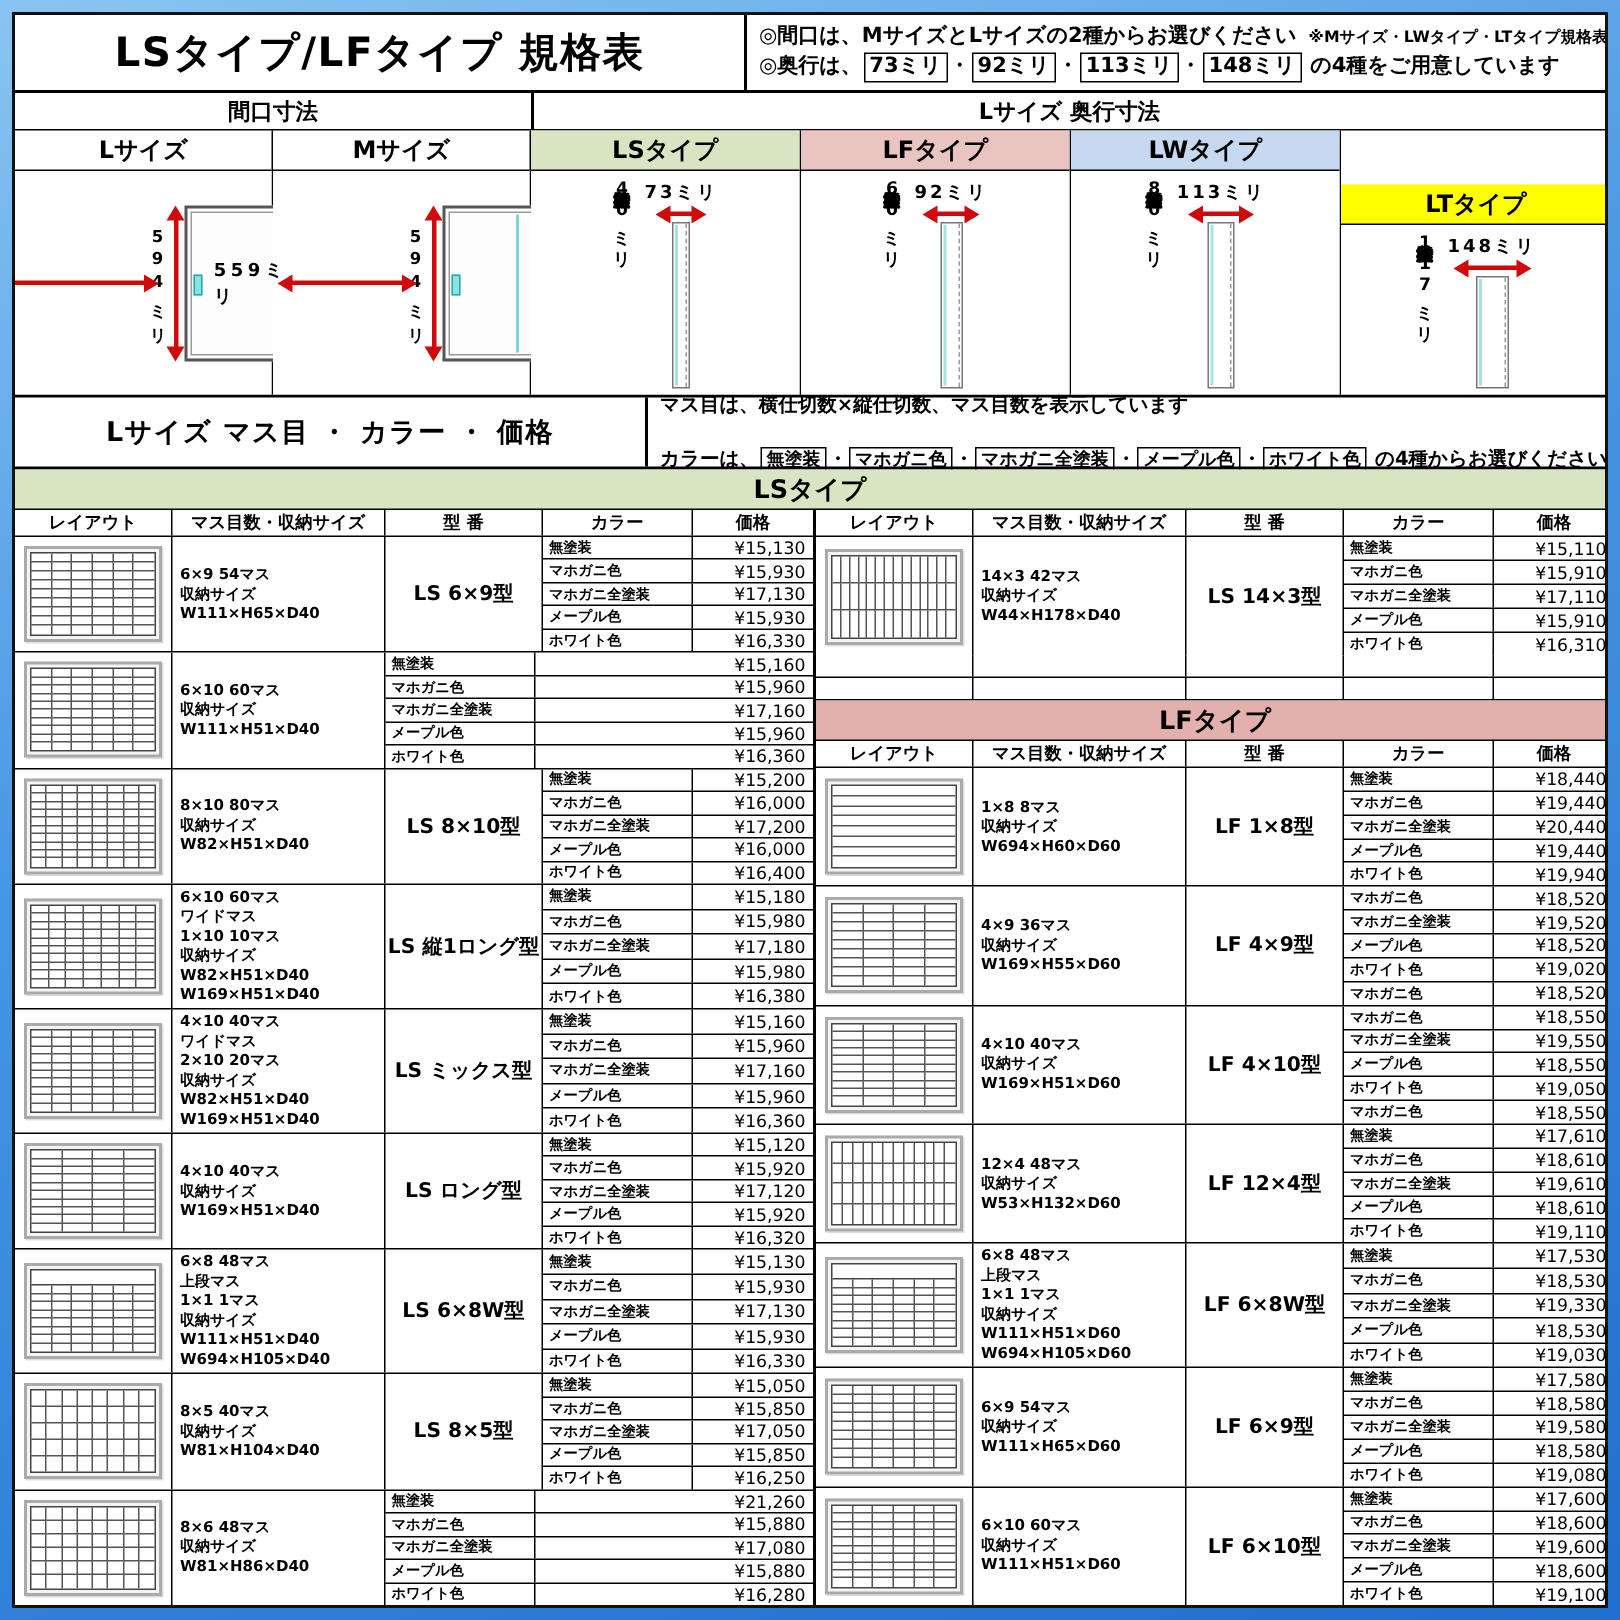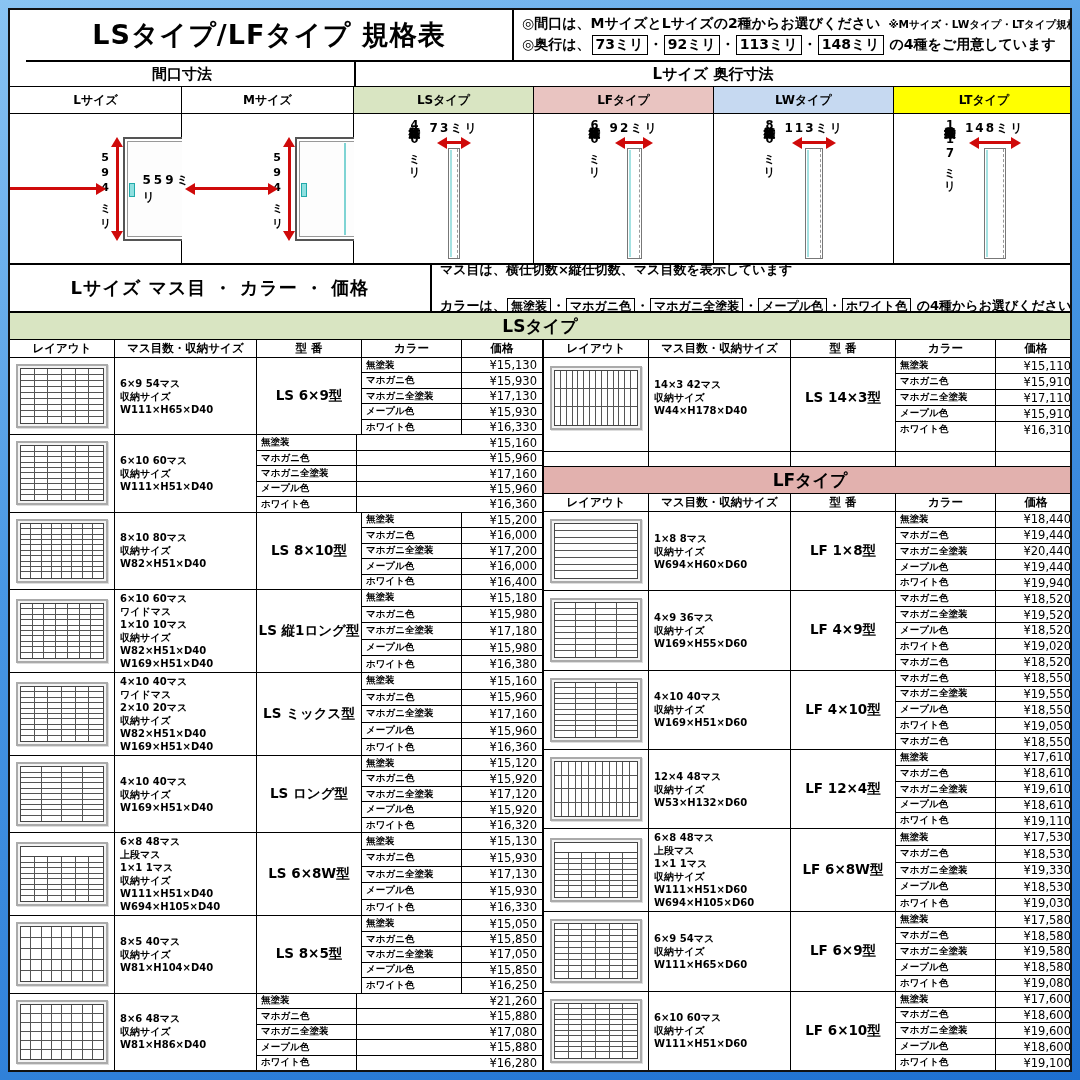--- a/index.html
+++ b/index.html
@@ -2,39 +2,39 @@
 <html><head>
 <meta charset="utf-8">
 <style>
   html,body{margin:0;padding:0;}
   body{width:1080px;height:1080px;font-family:"DejaVu Sans","Liberation Sans",sans-serif;color:#000;}
   .page{width:1080px;height:1080px;box-sizing:border-box;padding:8px;
         background:linear-gradient(160deg,#8ac4f2 0%,#4897e4 40%,#1d6fd0 100%);}
   .content{width:100%;height:100%;box-sizing:border-box;background:#fff;border:2px solid #111;
            display:flex;flex-direction:column;overflow:hidden;}
   
-  .top-bar{display:flex;height:50px;border-bottom:2px solid #000;flex:none;margin-left:16px;}
+  .top-bar{display:flex;height:50px;border-bottom:2px solid #000;flex:none;}
   .title-cell{width:486px;flex:none;border-right:2px solid #000;display:flex;align-items:center;justify-content:center;
               font-size:27px;font-weight:bold;letter-spacing:1px;}
   .notes-cell{flex:1;padding:2px 8px;display:flex;flex-direction:column;justify-content:center;gap:2px;}
   .note-line{font-size:14px;font-weight:bold;white-space:nowrap;}
   .note-sub{font-size:10.5px;margin-left:8px;}
   .boxed{display:inline-block;border:1.5px solid #000;padding:0 3px;margin:0 1px;line-height:1.25;}
   
   .dim-heads{display:flex;height:24px;flex:none;border-bottom:1px solid #000;font-weight:bold;font-size:15px;}
   .dim-heads>div{display:flex;align-items:center;justify-content:center;}
   .dh-width{width:344px;flex:none;border-right:2px solid #000;}
   .dh-depth{flex:1;}
   .dim-cols{display:flex;height:176px;flex:none;border-bottom:2px solid #000;}
   .dim-col{box-sizing:border-box;border-right:1px solid #000;display:flex;flex-direction:column;}
   .dim-col:last-child{border-right:none;}
   .dc-w{width:172px;flex:none;}
   .dc-d{width:180px;flex:none;}
   .dim-col-head{height:26px;flex:none;border-bottom:1px solid #000;display:flex;align-items:center;justify-content:center;
-                font-size:12px;font-weight:bold;}
+                font-size:16px;font-weight:bold;}
   .dim-col-body{flex:1;position:relative;display:flex;align-items:center;justify-content:center;background:#fff;}
   
   .cab-wrap{display:flex;flex-direction:row;align-items:center;}
   .cab-toplabel{font-size:12px;font-weight:bold;letter-spacing:3px;}
   .h-arrow{position:relative;height:3px;background:#cf0a0a;margin:3px 0;}
   .h-arrow::before,.h-arrow::after{content:"";position:absolute;top:-4.5px;border-top:6px solid transparent;border-bottom:6px solid transparent;}
   .h-arrow::before{left:-9px;border-right:10px solid #cf0a0a;}
   .h-arrow::after{right:-9px;border-left:10px solid #cf0a0a;}
   .cab-mid{display:flex;align-items:center;gap:4px;}
   .v-label{writing-mode:vertical-rl;text-orientation:upright;font-size:11px;font-weight:bold;letter-spacing:2px;}
@@ -195,21 +195,21 @@
           <div class="depth-vtext">収納奥行寸法80ミリ</div>
           <div class="depth-main">
             <div class="depth-toplabel">113ミリ</div>
             <div class="h-arrow" style="width:26px;margin:4px 0 2px 0;"></div>
             <div class="slab" style="width:16px;"></div>
           </div>
         </div>
       </div>
     </div>
     <div class="dim-col dc-d">
-      <div class="dim-col-head" style="background:#ffff00;">LTタイプ</div>
+      <div class="dim-col-head" style="background:#ffff00;margin-top:36px;">LTタイプ</div>
       <div class="dim-col-body">
         <div class="depth-wrap">
           <div class="depth-vtext">収納奥行寸法117ミリ</div>
           <div class="depth-main">
             <div class="depth-toplabel">148ミリ</div>
             <div class="h-arrow" style="width:34px;margin:4px 0 2px 0;"></div>
             <div class="slab" style="width:20px;"></div>
           </div>
         </div>
       </div>

